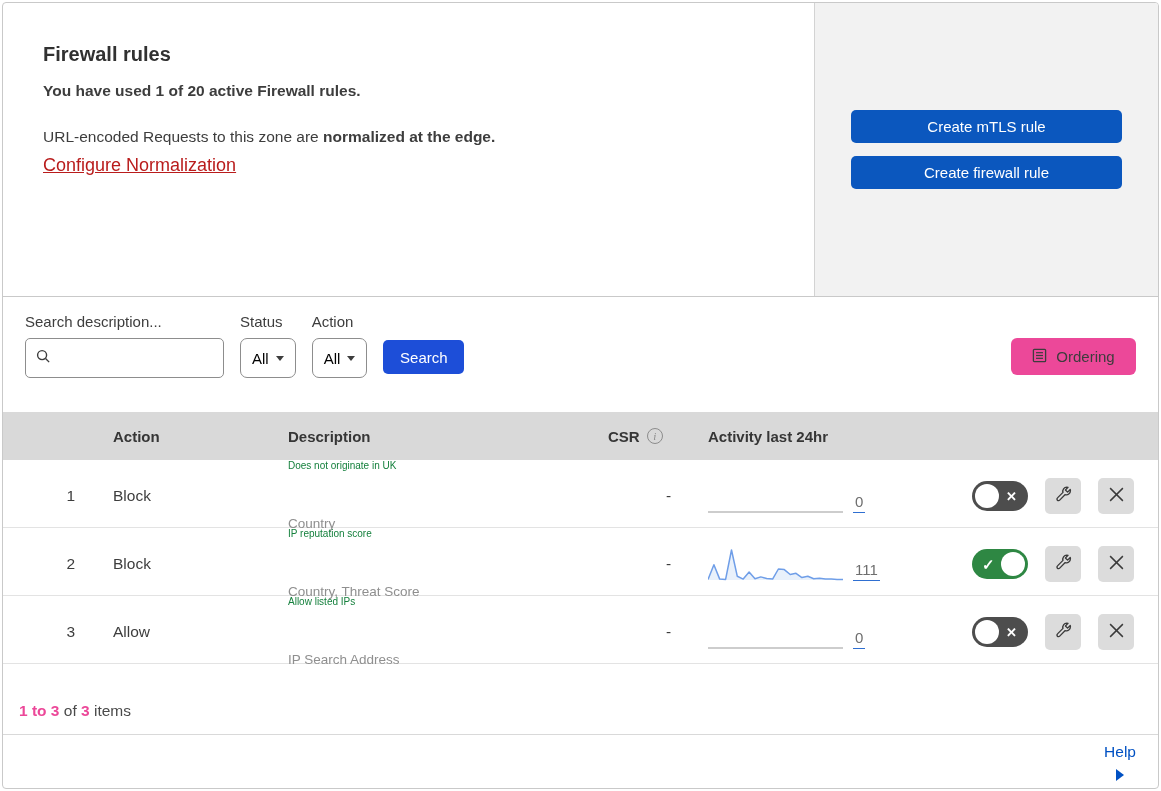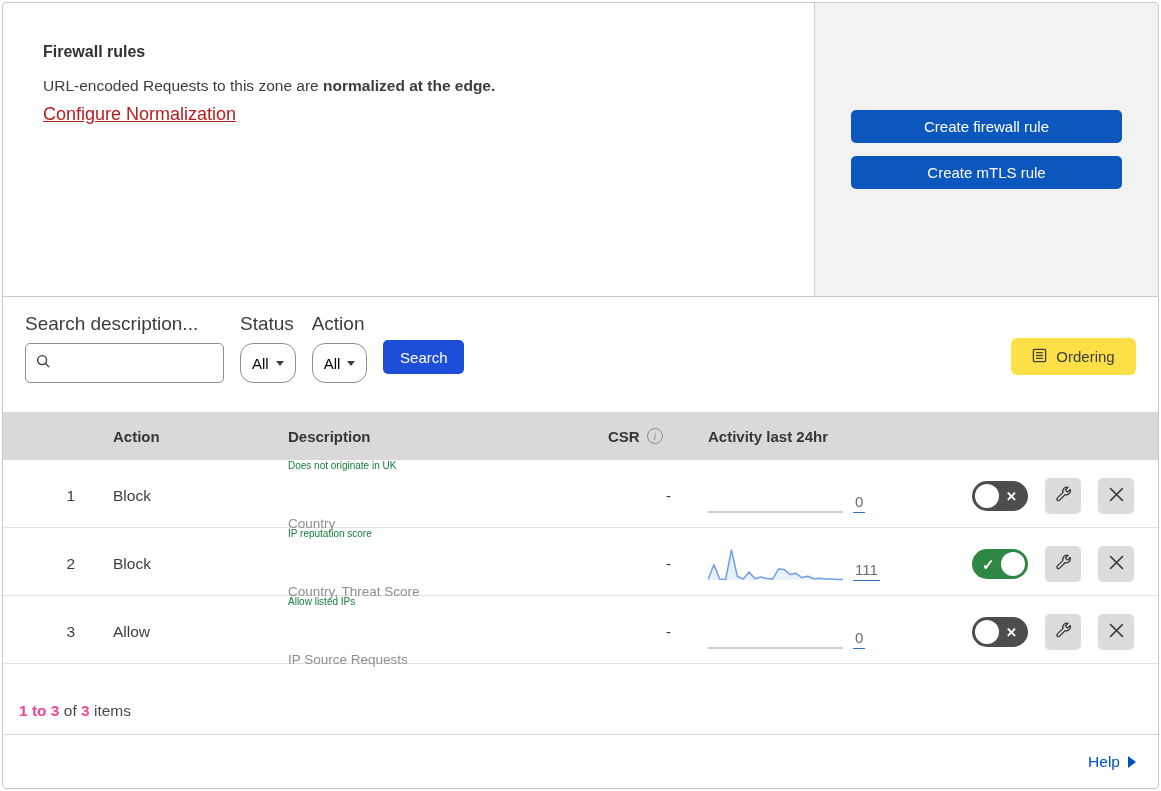--- a/index.html
+++ b/index.html
@@ -8,57 +8,57 @@
 
   .card {
     width: 1157px; height: 787px; margin: 2px;
     border: 1px solid #c9c9c9; border-radius: 4px;
     background: #fff; display: flex; flex-direction: column; overflow: hidden;
   }
 
   
   .header { display: flex; height: 294px; border-bottom: 1px solid #c9c9c9; flex: none; }
   .header-left { flex: 1; padding: 40px 40px 0 40px; }
-  .page-title { font-size: 16px; font-weight: 700; color: #313131; margin-bottom: 16px; }
+  .page-title { font-size: 20px; font-weight: 700; color: #313131; margin-bottom: 16px; }
   .description { font-size: 15.5px; line-height: 1.75; max-width: 720px; margin-bottom: 22px; }
   .usage { font-size: 15.5px; font-weight: 700; margin-bottom: 28px; }
   .normalization { font-size: 15.5px; margin-bottom: 9px; }
   .normalization b { font-weight: 700; }
   .config-link { font-size: 18px; color: #b91c1c; text-decoration: underline; cursor: pointer; }
 
   .header-right {
     width: 344px; flex: none; background: #f2f2f2; border-left: 1px solid #d3d3d3;
     display: flex; flex-direction: column; justify-content: center; align-items: center; gap: 13px;
   }
   .btn-primary {
     width: 271px; height: 33px; background: #0b57be; color: #fff; border: none;
     border-radius: 5px; font-size: 15px; font-family: inherit; cursor: pointer;
   }
 
   
   .filterbar { height: 115px; flex: none; display: flex; align-items: flex-start; padding: 16px 22px 0 22px; }
   .fgroup { display: flex; flex-direction: column; margin-right: 16px; }
-  .flabel { font-size: 19px; color: #3d3d3d; margin-bottom: 8px; }
+  .flabel { font-size: 15px; color: #3d3d3d; margin-bottom: 8px; }
   .search-box {
     width: 199px; height: 40px; border: 1px solid #8d8d8d; border-radius: 5px;
     display: flex; align-items: center; padding: 0 10px; background: #fff;
   }
   .search-box input { border: none; outline: none; flex: 1; min-width: 0; font-size: 14px; font-family: inherit; margin-left: 8px; }
   .dropdown {
-    height: 40px; border: 1px solid #8d8d8d; border-radius: 13px; background: #fff;
+    height: 40px; border: 1px solid #8d8d8d; border-radius: 7px; background: #fff;
     display: flex; align-items: center; gap: 7px; padding: 12px 11px; font-size: 15px; cursor: pointer; font-family: inherit;
   }
   .chevron-down { width: 0; height: 0; border-left: 4.5px solid transparent; border-right: 4.5px solid transparent; border-top: 5.5px solid #3d3d3d; }
   .btn-search {
     height: 34px; width: 81px; margin-top: 27px; background: #1d4ed8; color: #fff;
     border: none; border-radius: 5px; font-size: 15px; font-family: inherit; cursor: pointer;
   }
   .filter-spacer { flex: 1; }
   .btn-ordering {
-    height: 37px; width: 125px; margin-top: 25px; background: #fde047; color: #3d3d3d;
+    height: 37px; width: 125px; margin-top: 25px; background: #ec4899; color: #3d3d3d;
     border: none; border-radius: 6px; font-size: 15px; font-family: inherit; cursor: pointer;
     display: flex; align-items: center; justify-content: center; gap: 9px;
   }
 
   
   .grid-cols { display: grid; grid-template-columns: 90px 175px 320px 105px 230px 1fr; align-items: center; }
   .thead { height: 48px; background: #d9d9d9; flex: none; font-weight: 700; font-size: 15px; color: #363636; }
   .th-action, .td-action { padding-left: 20px; }
   .th-desc, .td-desc { padding-left: 20px; }
   .th-csr { padding-left: 20px; display: flex; align-items: center; gap: 7px; }
@@ -96,39 +96,40 @@
   .icon-btn {
     width: 36px; height: 36px; background: #dcdcdc; border: none; border-radius: 5px;
     display: flex; align-items: center; justify-content: center; cursor: pointer; flex: none;
   }
 
   
   .pagination { flex: 1; display: flex; align-items: flex-end; padding: 0 16px 14px 16px; font-size: 15.5px; color: #4a4a4a; }
   .pagination b { color: #ec4899; font-weight: 700; }
   .pagination span { white-space: pre; }
   .help-row { height: 54px; flex: none; border-top: 1px solid #d9d9d9; display: flex; align-items: center; justify-content: flex-end; padding-right: 22px; }
-  .help-link { display: flex; align-items: center; gap: 8px; color: #0051c3; font-size: 15.5px; text-decoration: none; cursor: pointer; }
+  .help-link { display: flex; align-items: center; gap: 8px; color: #0051c3; font-size: 15.5px; text-decoration: none; cursor: pointer; flex-direction: column; }
   .arrow-right { width: 0; height: 0; border-left: 8px solid #0051c3; border-top: 6px solid transparent; border-bottom: 6px solid transparent; }
 
   .spark { width: 135px; height: 38px; }
 </style>
 </head>
 <body>
 
 <div class="card">
 
   <div class="header">
     <div class="header-left">
       <h1 class="page-title">Firewall rules</h1>
+      <p class="usage">You have used 1 of 20 active Firewall rules.</p>
       <p class="normalization"><span>URL-encoded Requests to this zone are </span><b>normalized at the edge.</b></p>
       <a class="config-link">Configure Normalization</a>
     </div>
     <div class="header-right">
+      <button class="btn-primary">Create mTLS rule</button>
       <button class="btn-primary">Create firewall rule</button>
-      <button class="btn-primary">Create mTLS rule</button>
     </div>
   </div>
 
   <div class="filterbar">
     <div class="fgroup">
       <span class="flabel">Search description...</span>
       <div class="search-box">
         <span>
           <svg width="15" height="15" viewBox="0 0 16 16">
               <circle cx="6.5" cy="6.5" r="4.8" fill="none" stroke="#3d3d3d" stroke-width="1.5"></circle>
@@ -244,21 +245,21 @@
             </svg></span>
       </button>
     </div>
   </div>
 
   <div class="trow grid-cols">
     <div class="td-num">3</div>
     <div class="td-action">Allow</div>
     <div class="td-desc">
       <div class="rule-title">Allow listed IPs</div>
-      <div class="rule-criteria">IP Source Requests</div>
+      <div class="rule-criteria">IP Search Address</div>
     </div>
     <div class="td-csr">-</div>
     <div class="td-activity">
       <div class="spark"><svg width="135" height="38">
             <line x1="0" y1="35" x2="135" y2="35" stroke="#bdbdbd" stroke-width="1.5"></line>
           </svg></div>
       <a class="count-link">0</a>
     </div>
     <div class="td-controls">
       <button class="toggle off">

